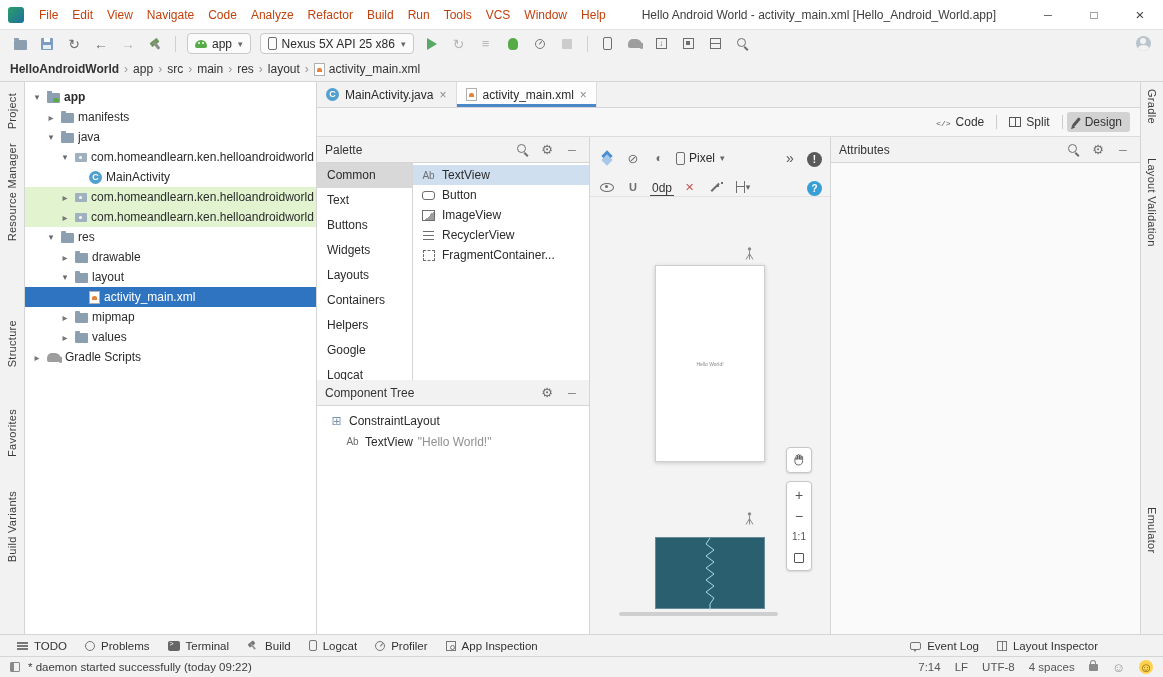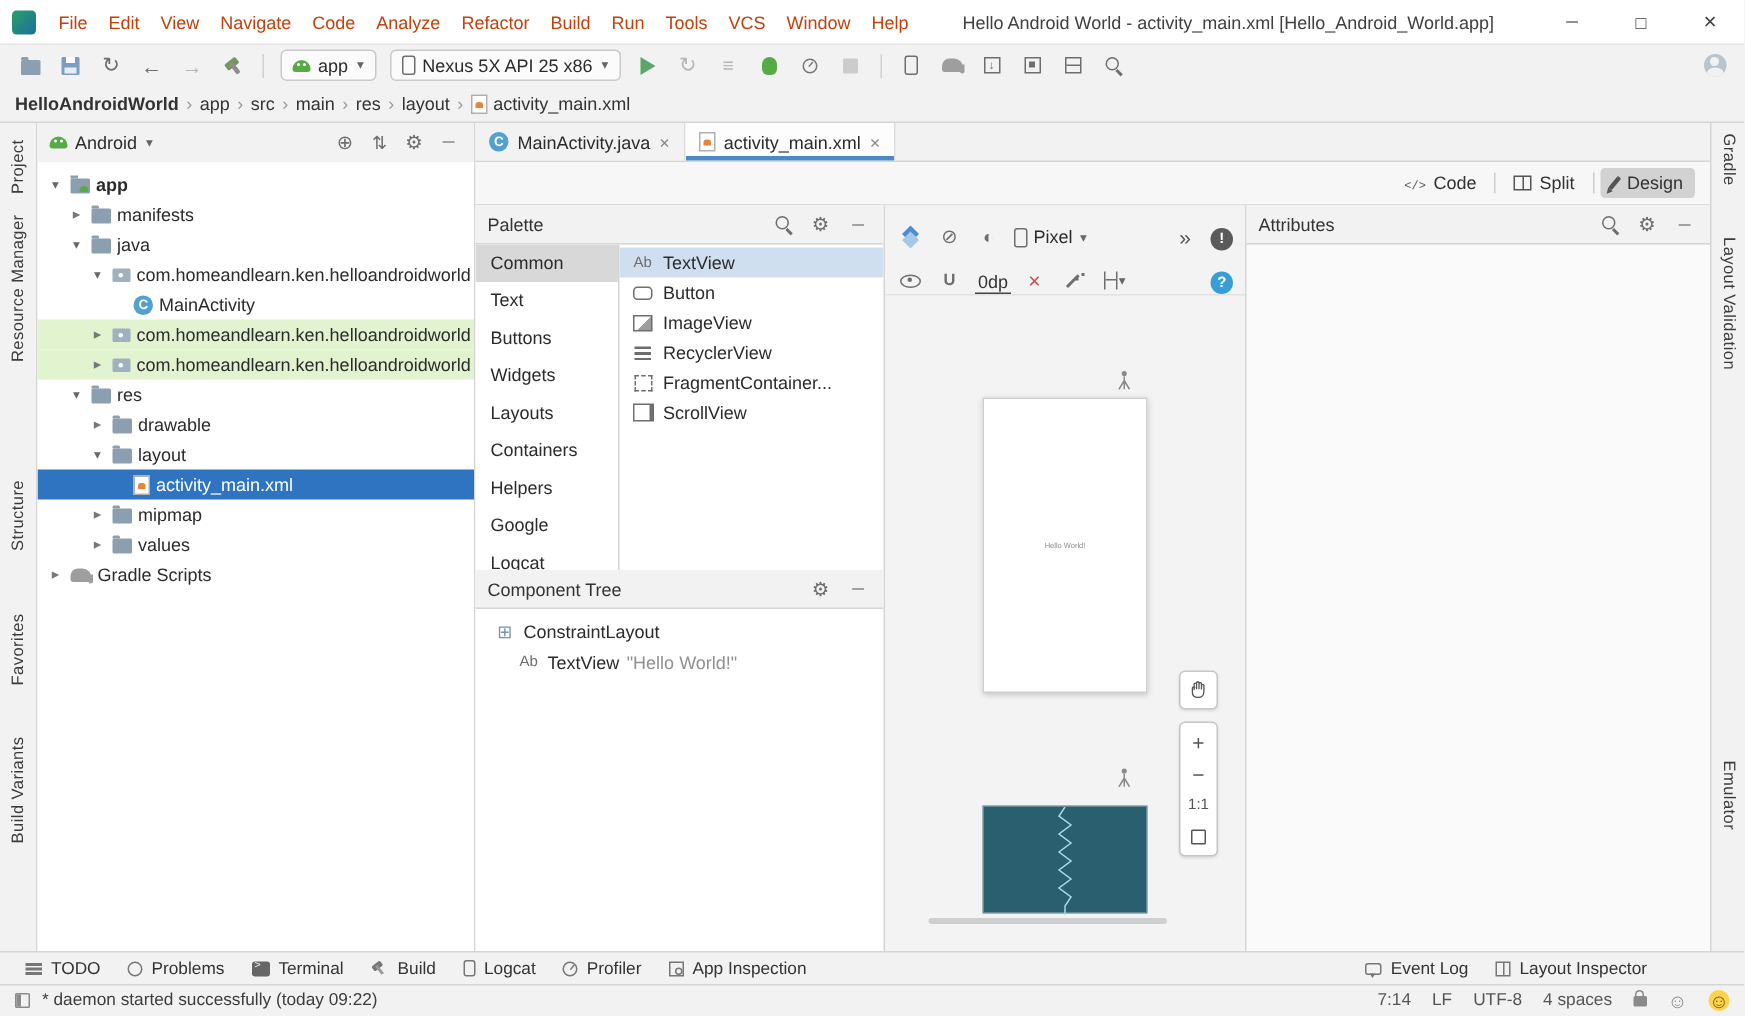--- a/index.html
+++ b/index.html
@@ -368,30 +368,20 @@
   <div class="main">
     <div class="lstrip">
         <div class="vtab">Project</div>
         <div class="vtab">Resource Manager</div>
         <div class="vtab">Structure</div>
         <div class="vtab">Favorites</div>
         <div class="vtab">Build Variants</div>
       </div>
 
     <div class="project">
-      <div class="phead">
-        <span class="ic ic-android"></span>
-        <span>Android</span>
-        <span class="g-down ddarrow"></span>
-        <span class="sp"></span>
-        <span class="hic g-locate"></span>
-        <span class="hic g-updown"></span>
-        <span class="hic g-gear"></span>
-        <span class="hic g-hide"></span>
-      </div>
       <div class="tree">
           <div class="trow" style="padding-left: 6px;">
             <span class="chev g-down"></span>
             <span class="ic ic-folder-android"></span>
             <span class="tlabel b">app</span>
           </div>
           <div class="trow" style="padding-left: 20px;">
             <span class="chev g-right"></span>
             <span class="ic ic-folder"></span>
             <span class="tlabel">manifests</span>
@@ -528,24 +518,20 @@
                     <span>ImageView</span>
                   </div>
                   <div class="pcomp">
                     <span class="pic pic-recyclerview"></span>
                     <span>RecyclerView</span>
                   </div>
                   <div class="pcomp">
                     <span class="pic pic-fragment"></span>
                     <span>FragmentContainer...</span>
                   </div>
-                  <div class="pcomp">
-                    <span class="pic pic-scrollview"></span>
-                    <span>ScrollView</span>
-                  </div>
                 </div>
             </div>
           </div>
           <div class="ctreepanel">
             <div class="panelhead">
               <span class="ptitle">Component Tree</span>
               <span class="sp"></span>
               <span class="hic g-gear"></span>
               <span class="hic g-hide"></span>
             </div>

